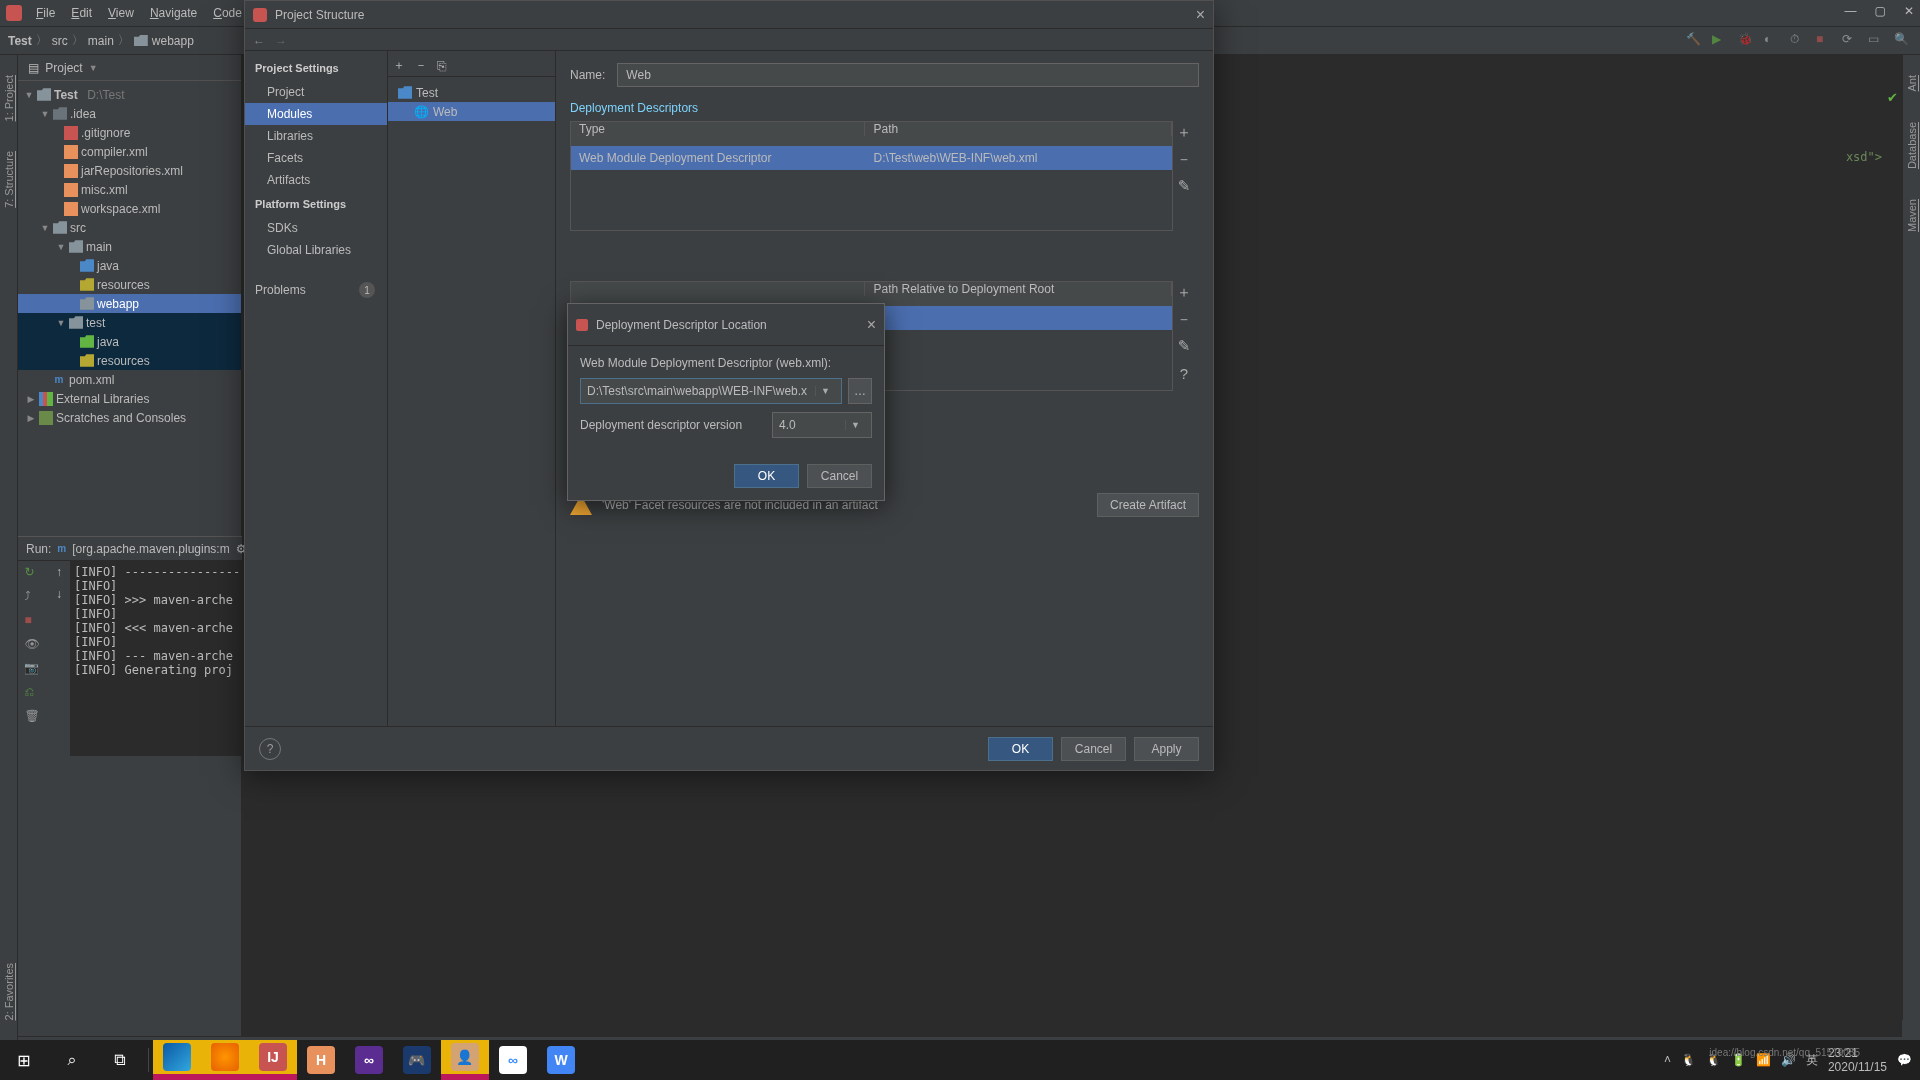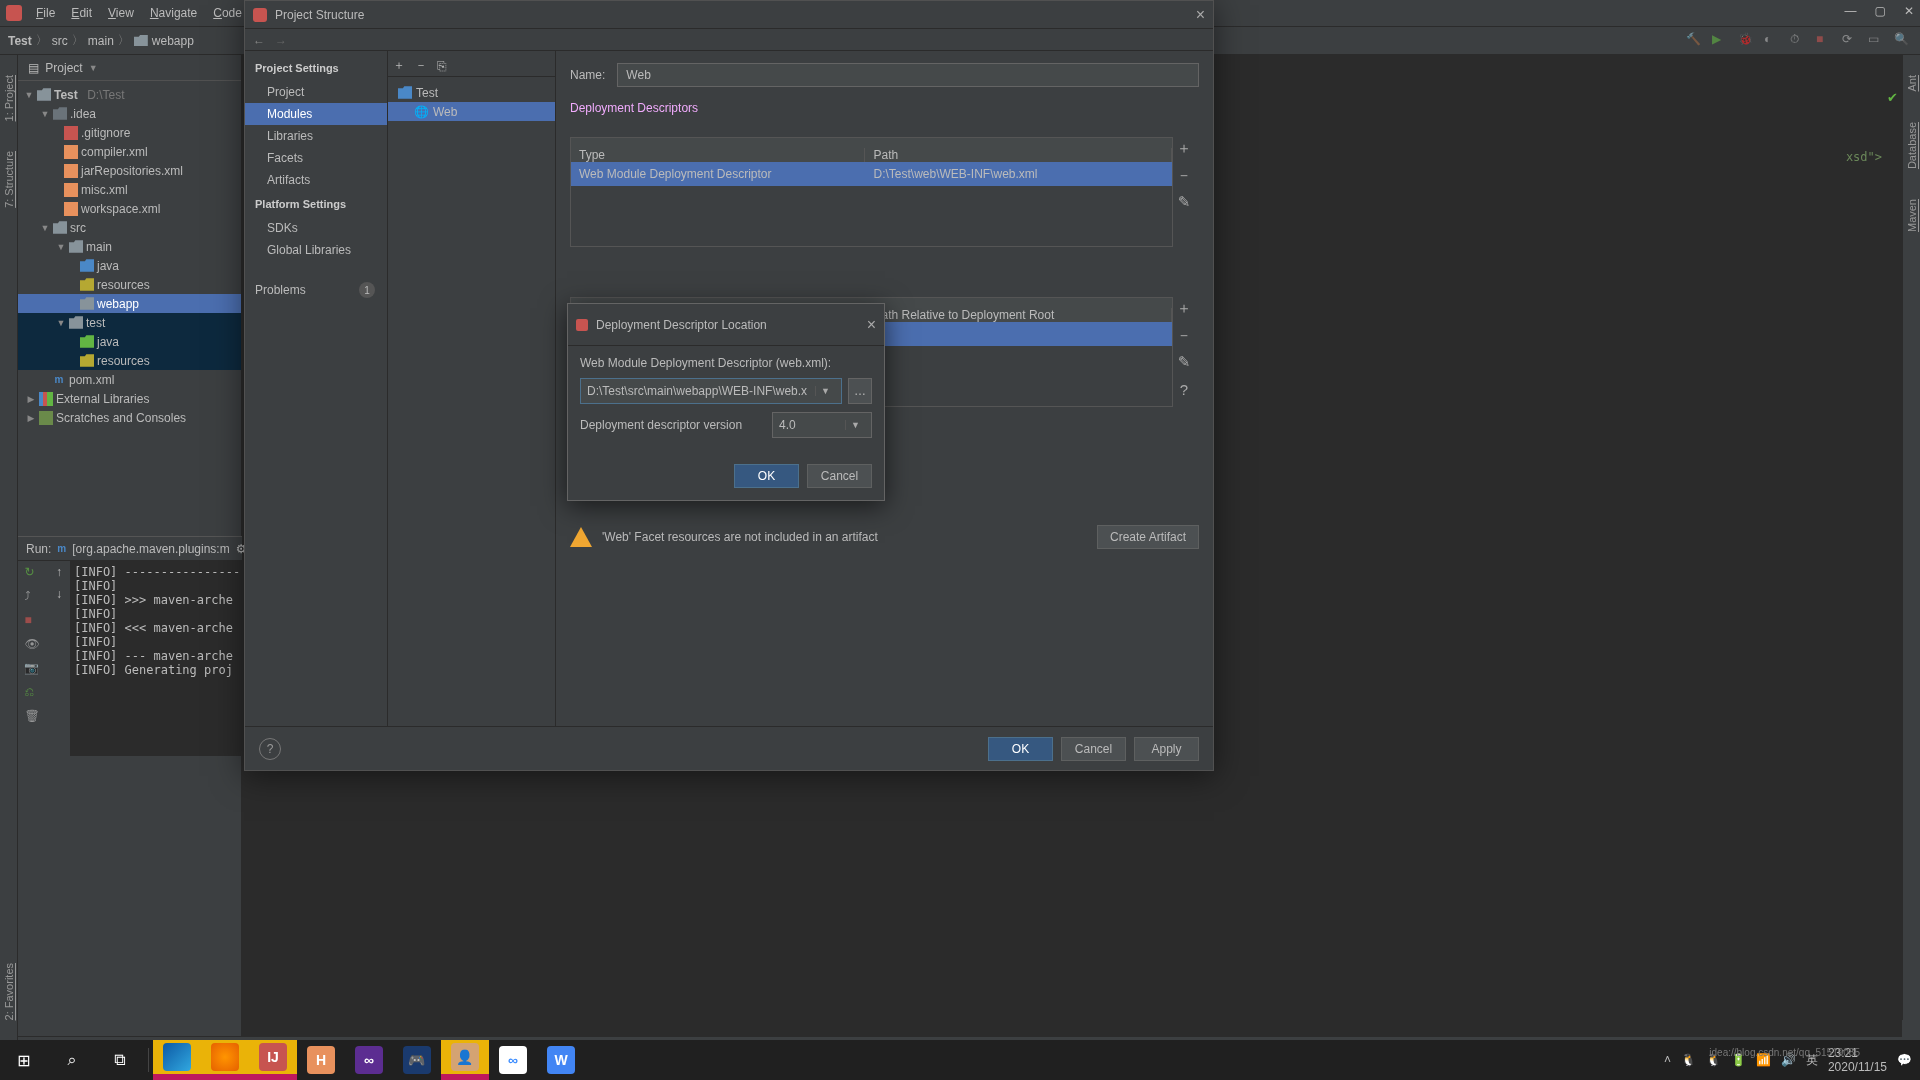--- a/index.html
+++ b/index.html
@@ -45,23 +45,23 @@
 .dlg-prob{display:flex;align-items:center;justify-content:space-between;padding:6px 12px 6px 10px;margin-top:15px}
 .badge{background:#555;border-radius:8px;width:16px;height:16px;display:inline-flex;align-items:center;justify-content:center;font-size:10px}
 .dlg-mid{width:168px;border-right:1px solid #2b2b2b;display:flex;flex-direction:column}
 .dlg-midtb{height:22px;display:flex;align-items:center;gap:10px;padding:0 5px;border-bottom:1px solid #2b2b2b;margin-top:4px}
 .dlg-midtree{padding:6px 0}
 .mnode{height:19px;display:flex;align-items:center;gap:4px;padding-left:10px}
 .mnode.sel{background:#4b6eaf;color:#fff}
 .dlg-right{flex:1;padding:12px 14px 0;display:flex;flex-direction:column;position:relative}
 .fldrow{display:flex;align-items:center;gap:12px;margin-bottom:14px}
 .input{background:#45494a;border:1px solid #646464;height:24px;padding:0 8px;color:#bbb;flex:1}
-.section-label{color:#f0abfc;margin-bottom:22px}
+.section-label{color:#7dd3fc;margin-bottom:6px}
 .tbl{border:1px solid #555;background:#3c3f41}
-.tblhdr{display:flex;background:#45494a;height:24px;align-items:flex-end}
+.tblhdr{display:flex;background:#45494a;height:24px;align-items:flex-start}
 .tblhdr>div{padding:0 8px;border-right:1px solid #555}
 .tblrow{display:flex;height:24px;align-items:center;background:#4b6eaf;color:#fff}
 .tblrow>div{padding:0 8px}
 .tblbody{height:84px}
 .sidebtns{position:absolute;right:2px;width:24px;display:flex;flex-direction:column;gap:5px}
 .sbtn{width:22px;height:22px;display:flex;align-items:center;justify-content:center;font-size:15px;color:#aaa;cursor:pointer}
 .btn{height:24px;padding:0 12px;background:#4c5052;border:1px solid #5e6060;cursor:pointer;color:#bbb;display:inline-flex;align-items:center}
 .btn.primary{background:#365880;border-color:#4c708c;color:#fff}
 .chkrow{display:flex;align-items:center;gap:8px;margin:4px 0}
 .chkrow input{accent-color:#6897bb}

